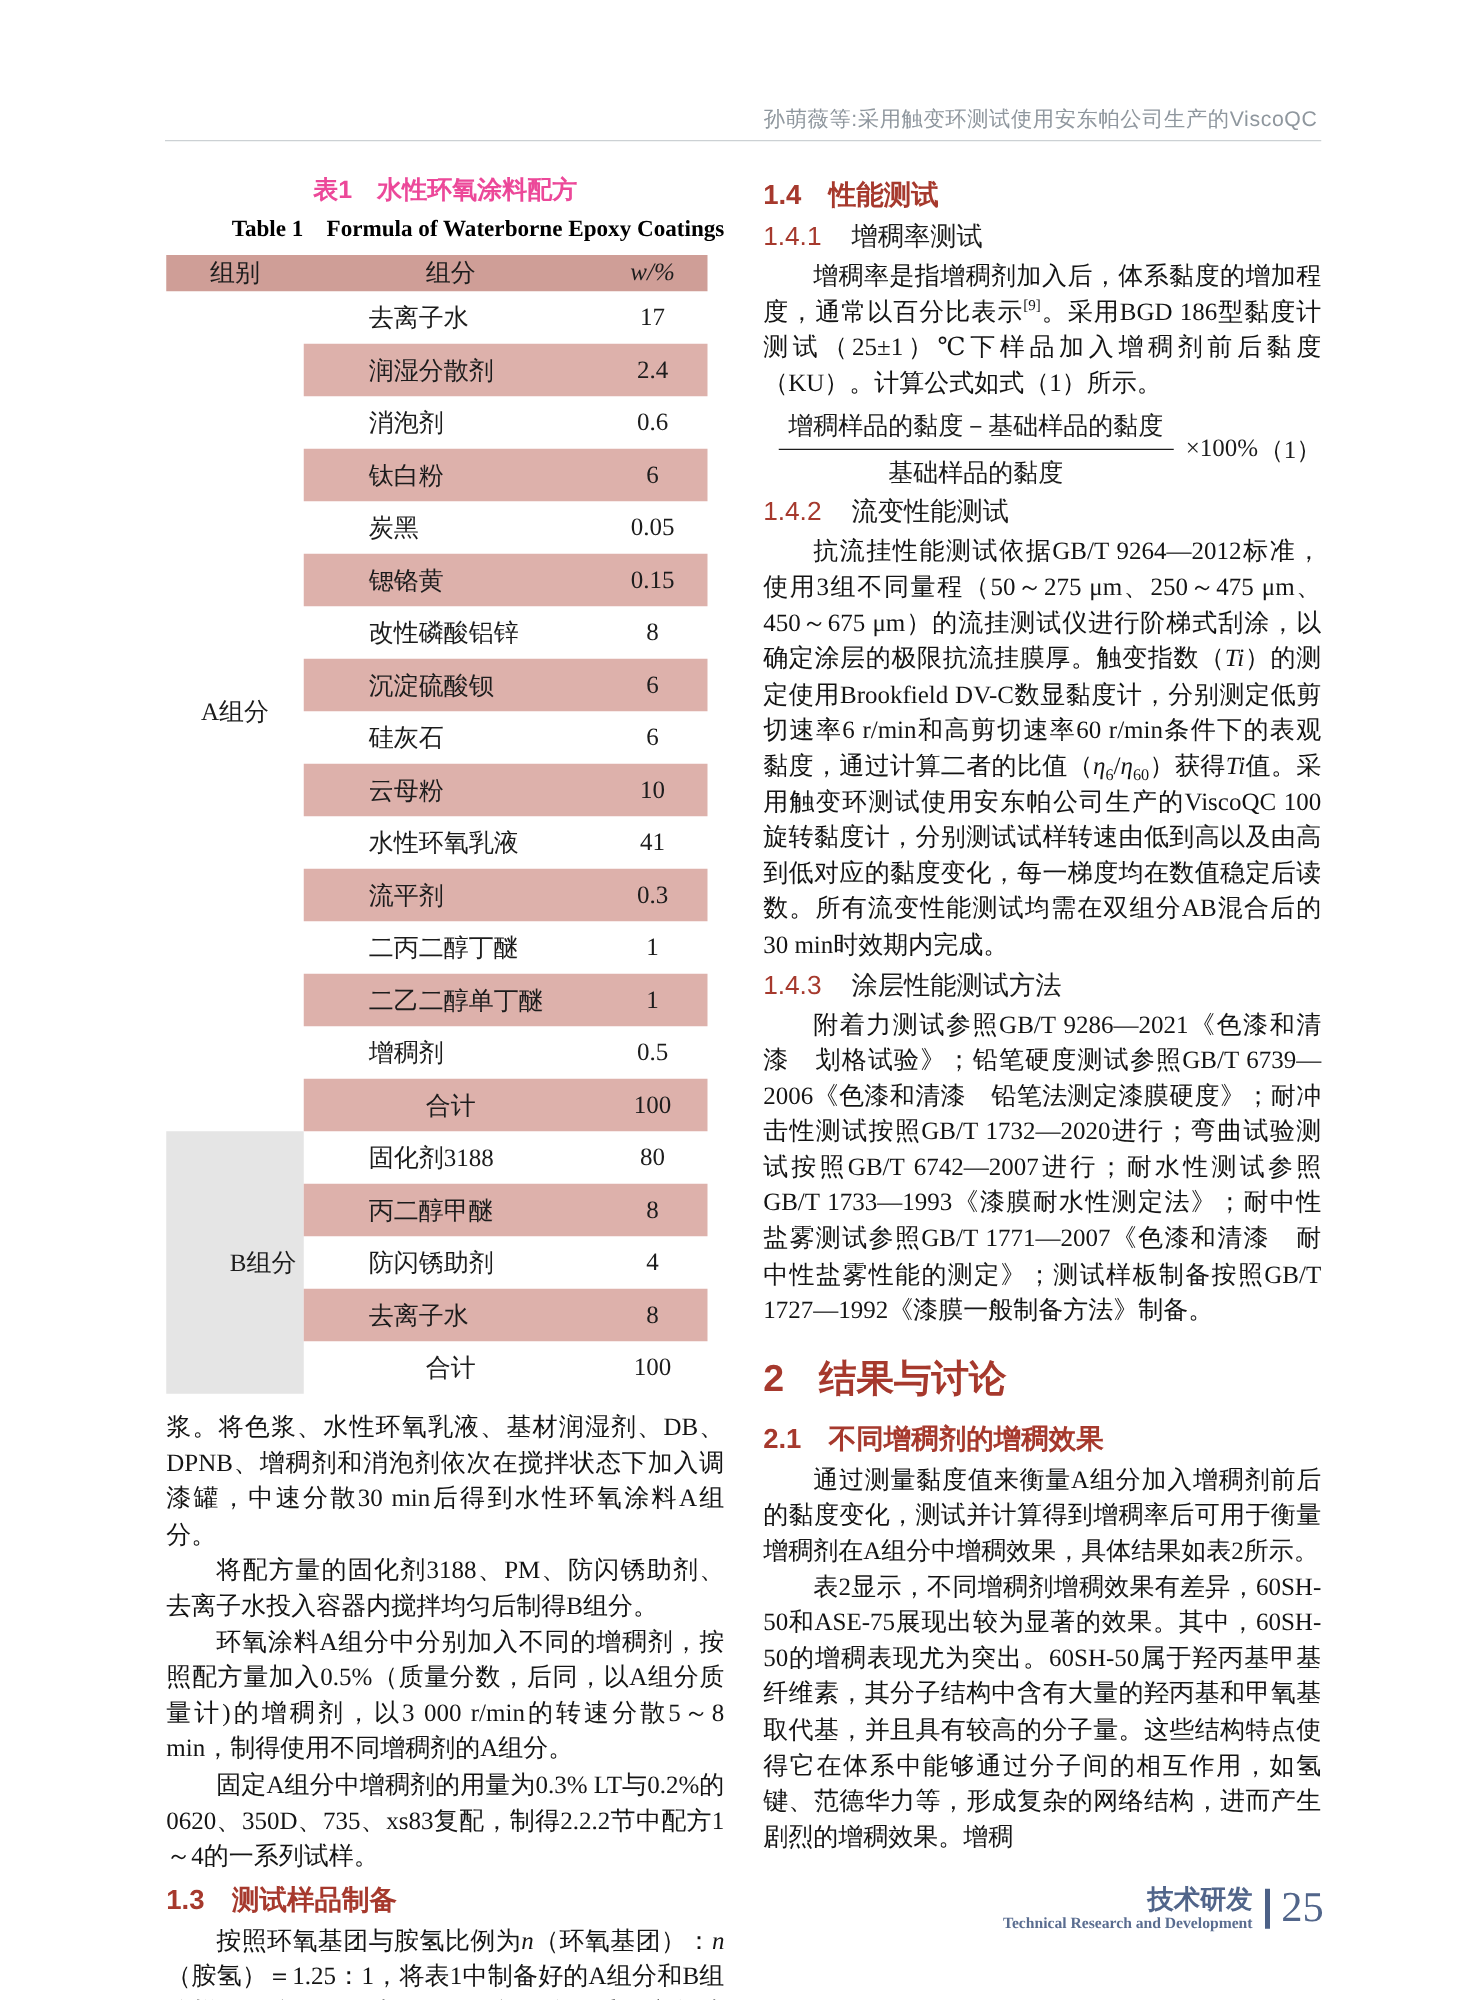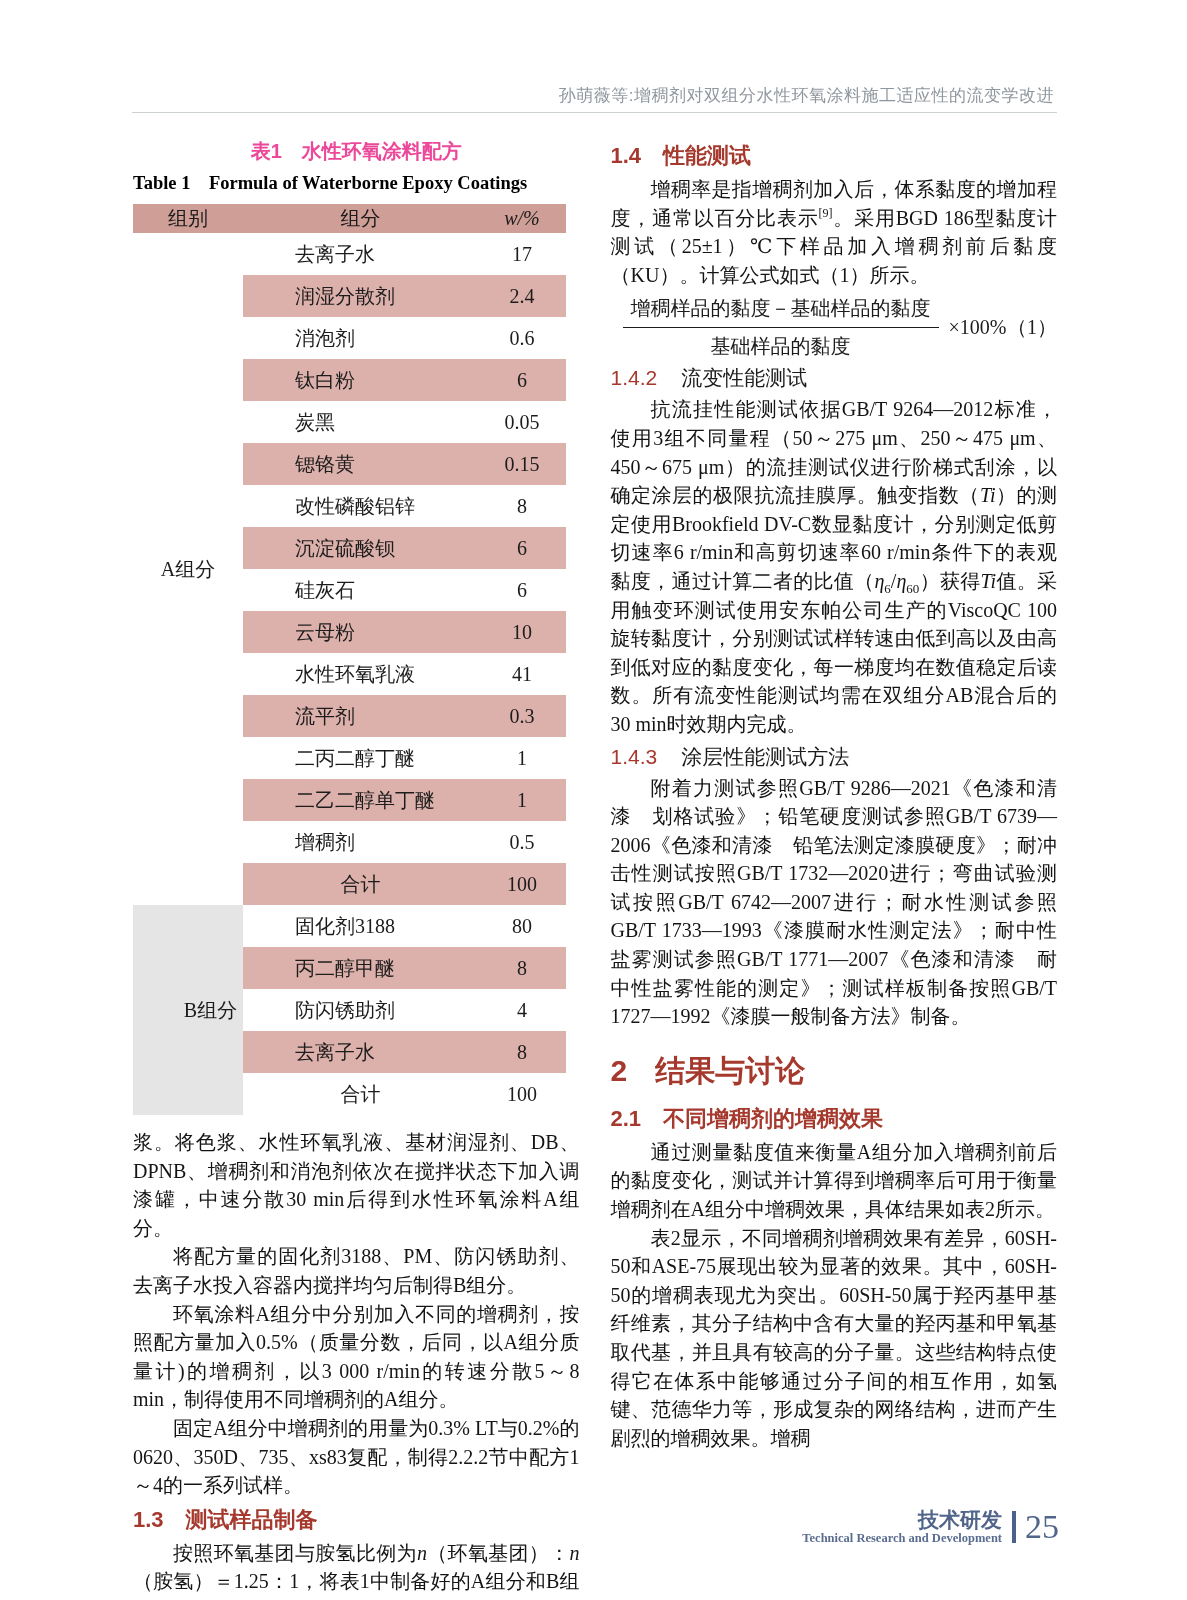--- a/index.html
+++ b/index.html
@@ -16,21 +16,21 @@
   }
   .head-rule { position:absolute; top:112px; left:132px; right:130px; height:1px; background:#ccd1d4; }
 
   
   .content { position:absolute; top:136px; left:133px; width:924px; display:flex; gap:31px; }
   .col { flex:1; min-width:0; }
 
   
   .tbl-title-zh { text-align:center; font-family:"Liberation Sans","DejaVu Sans",sans-serif;
     font-weight:bold; font-size:20px; margin:2px 0 5px; color:#ec4899; }
-  .tbl-title-en { text-align:left; font-weight:bold; font-size:18.5px; margin-bottom:9px; color:#000; }
+  .tbl-title-en { text-align:right; font-weight:bold; font-size:18.5px; margin-bottom:9px; color:#000; }
 
   
   .tbl { width:433px; font-size:20px; }
   .tbl-head { display:grid; grid-template-columns:110px 1fr 88px; background:#cf9e97; height:29px;
     align-items:center;gap:40px; }
   .tbl-head .hc { text-align:center; }
   .tbl-head .hc.wpct { font-style:italic; }
   .tbl-section { display:flex; }
   .tbl-group { width:110px; display:flex; align-items:center; justify-content:center; }
   .tbl-section.highlight .tbl-group { background:#e5e5e5;padding-left:45px; }
@@ -76,21 +76,21 @@
     font-size:21px; line-height:23px; }
   .footer-en { font-weight:bold; font-size:12.5px; line-height:15px; color:#5a6d90; }
   .footer-bar { width:4px; height:32px; background:#4c6187; margin:0 9px 0 10px; }
   .footer-page { font-size:34px; color:#51658a; }
 </style>
 </head>
 <body>
 
 <div class="page">
 
-  <div class="running-head">孙萌薇等:增稠剂对双组分水性环氧涂料施工适应性的流变学改进</div>
+  <div class="running-head">孙萌薇等:采用触变环测试使用安东帕公司生产的ViscoQC</div>
   <div class="head-rule"></div>
 
   <div class="content">
 
     <div class="col col-left">
       <div class="tbl-title-zh">表1　水性环氧涂料配方</div>
       <div class="tbl-title-en">Table 1　Formula of Waterborne Epoxy Coatings</div>
       <div class="tbl">
         <div class="tbl-head">
           <div class="hc">组别</div>
@@ -200,20 +200,21 @@
           <p>环氧涂料A组分中分别加入不同的增稠剂，按照配方量加入0.5%（质量分数，后同，以A组分质量计)的增稠剂，以3 000 r/min的转速分散5～8 min，制得使用不同增稠剂的A组分。</p>
           <p>固定A组分中增稠剂的用量为0.3% LT与0.2%的0620、350D、735、xs83复配，制得2.2.2节中配方1～4的一系列试样。</p>
           <div class="h3"><span class="hnum">1.3</span><span class="httl">测试样品制备</span></div>
           <p>按照环氧基团与胺氢比例为<i>n</i>（环氧基团）：<i>n</i>（胺氢）＝1.25：1，将表1中制备好的A组分和B组分样品混合均匀，制得AB混合组分。采用空气喷涂、淋涂两种施工方式分别制板。耐腐蚀性测试采用空气喷涂的方式用喷枪均匀喷涂冷轧钢板上，涂层厚度为（60±5）μm。测试基材的材质及表面处理符合GB/T 9271—2008的要求；施涂方法采用GB/T 1727—2021的喷涂法；固化工艺为喷涂后常温流平15 min，80 ℃烘烤2 h，取出室温放置24 h后进行性能测试。</p>
         </div>
     </div>
 
     <div class="col col-right">
       <div class="blocks" id="right-blocks">
           <div class="h3"><span class="hnum">1.4</span><span class="httl">性能测试</span></div>
+          <div class="h4"><span class="hnum">1.4.1</span><span class="httl">增稠率测试</span></div>
           <p>增稠率是指增稠剂加入后，体系黏度的增加程度，通常以百分比表示<sup>[9]</sup>。采用BGD 186型黏度计测试（25±1）℃下样品加入增稠剂前后黏度（KU）。计算公式如式（1）所示。</p>
           <div class="formula">
             <div class="f-row">
               <div class="frac">
                 <div class="fnum">增稠样品的黏度－基础样品的黏度</div>
                 <div class="fden">基础样品的黏度</div>
               </div>
               <div class="f-mult">×100%</div>
               <div class="f-eqno">（1）</div>
             </div>

